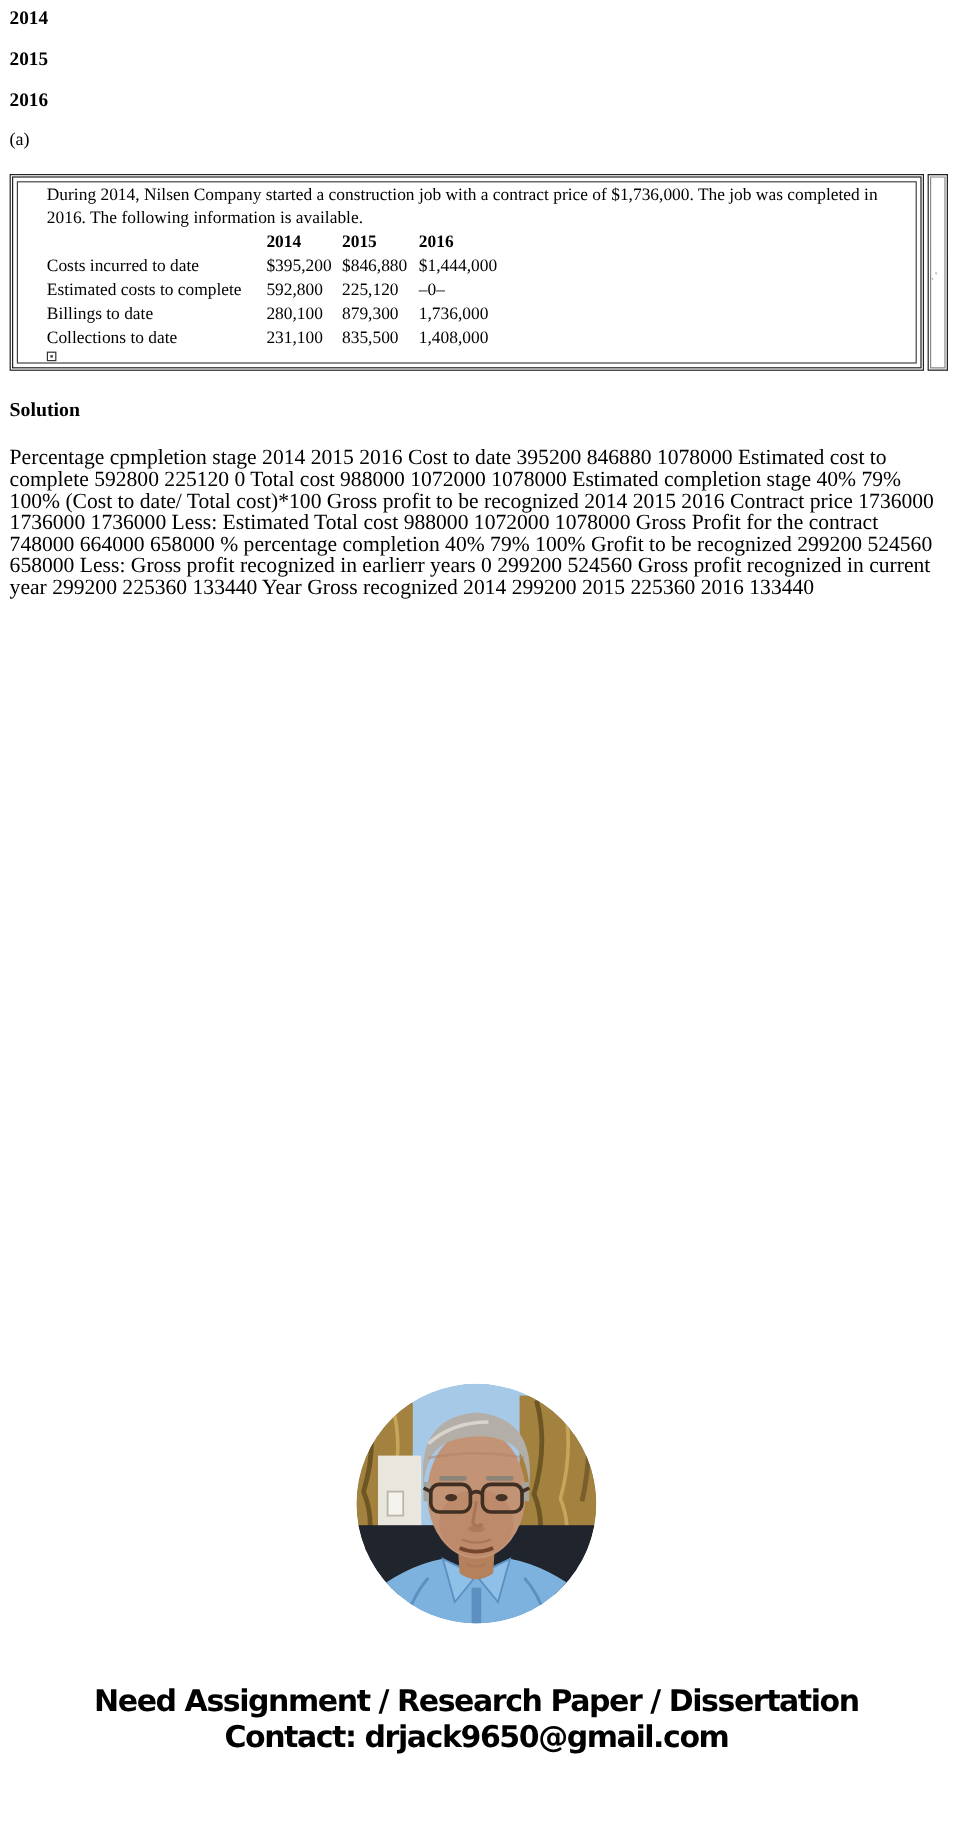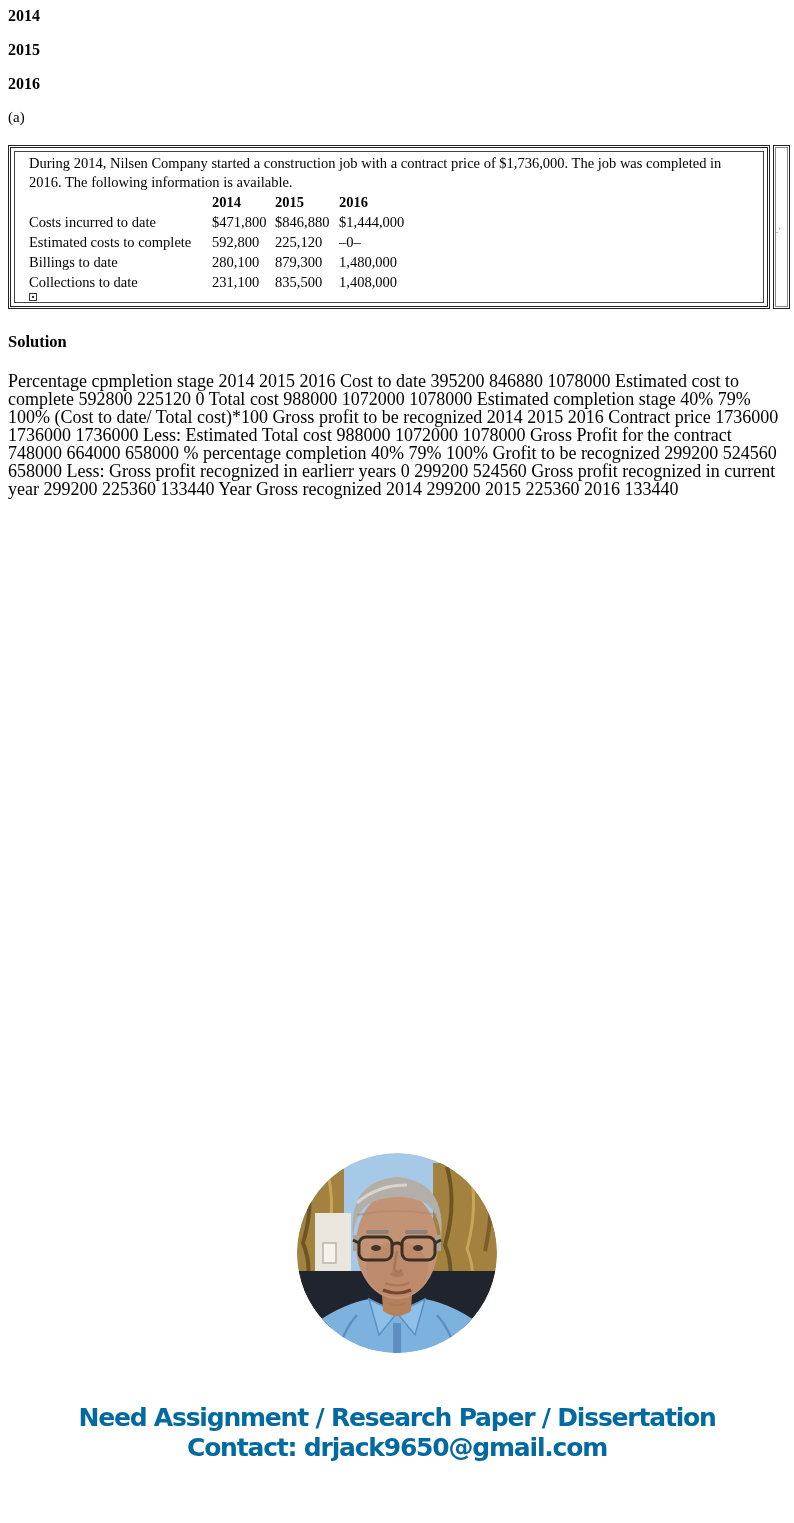--- a/index.html
+++ b/index.html
@@ -6,21 +6,21 @@
   body{
     width:794px;height:1523px;position:relative;background:#fff;
     font-family:"Liberation Serif", serif;color:#000;
   }
   .year-label{position:absolute;left:8px;font-size:16px;font-weight:bold;}
   .part-label{position:absolute;left:8px;font-size:15px;}
 
   
   .problem-frame{position:absolute;left:8px;top:145px;width:760px;height:162px;border:1px solid #222;}
   .frame-mid{position:absolute;inset:1px;border:1px solid #222;}
-  .frame-content{position:absolute;inset:3px;border:1px solid #444;padding:2px 14px;overflow:hidden;}
+  .frame-content{position:absolute;inset:3px;border:1px solid #444;padding:2px 24px;overflow:hidden;}
   .box-intro{margin:0;max-width:700px;font-size:14.5px;line-height:19px;}
   .box-table{margin:0;font-size:14.5px;line-height:20px;border-collapse:collapse;}
   .box-table .trow{display:flex;}
   .box-table .c-label{flex:0 0 183px;}
   .box-table .c1{flex:0 0 63px;}
   .box-table .c2{flex:0 0 64px;}
   .box-table .c3{flex:0 0 110px;}
   .box-table .hdr{font-weight:bold;}
   .object-handle{width:6px;height:6px;border:1px solid #333;margin-top:1px;position:relative;}
   .object-handle::after{content:"";position:absolute;left:2px;top:2px;width:2px;height:2px;background:#333;}
@@ -29,21 +29,21 @@
   .side-strip{position:absolute;left:773px;top:145px;width:15px;height:162px;border:1px solid #222;box-shadow:inset 0 0 0 1px #fff, inset 0 0 0 2px #888;}
   .side-strip .marks{position:absolute;left:2px;top:80px;font-size:7px;color:#333;letter-spacing:1px;}
 
   .solution-heading{position:absolute;left:8px;top:332px;font-size:16.5px;font-weight:bold;}
   .solution-body{position:absolute;left:8px;top:372px;width:781px;font-size:18px;line-height:18px;}
 
   .avatar{position:absolute;left:297px;top:1153px;width:200px;height:200px;border-radius:50%;overflow:hidden;}
   .avatar svg{display:block;}
 
   .footer{position:absolute;left:0;top:1403px;width:794px;text-align:center;
-    font-family:"DejaVu Sans", sans-serif;font-weight:bold;font-size:25px;line-height:30px;letter-spacing:-1.2px;color:#0369a1;}
+    font-family:"DejaVu Sans", sans-serif;font-weight:bold;font-size:25px;line-height:30px;letter-spacing:-1.2px;color:#000000;}
 </style>
 </head>
 <body>
 
 <div class="year-label" style="top:7px">2014</div>
 <div class="year-label" style="top:41px">2015</div>
 <div class="year-label" style="top:75px">2016</div>
 <div class="part-label" style="top:109px">(a)</div>
 
 <div class="problem-frame">
@@ -52,35 +52,35 @@
       <p class="box-intro">During 2014, Nilsen Company started a construction job with a contract price of $1,736,000. The job was completed in 2016. The following information is available.</p>
       <div class="box-table">
         <div class="trow hdr">
           <span class="c-label"></span>
           <span class="c1">2014</span>
           <span class="c2">2015</span>
           <span class="c3">2016</span>
         </div>
         <div class="trow">
           <span class="c-label">Costs incurred to date</span>
-          <span class="c1">$471,800</span>
+          <span class="c1">$395,200</span>
           <span class="c2">$846,880</span>
           <span class="c3">$1,444,000</span>
         </div>
         <div class="trow">
           <span class="c-label">Estimated costs to complete</span>
           <span class="c1">592,800</span>
           <span class="c2">225,120</span>
           <span class="c3">–0–</span>
         </div>
         <div class="trow">
           <span class="c-label">Billings to date</span>
           <span class="c1">280,100</span>
           <span class="c2">879,300</span>
-          <span class="c3">1,480,000</span>
+          <span class="c3">1,736,000</span>
         </div>
         <div class="trow">
           <span class="c-label">Collections to date</span>
           <span class="c1">231,100</span>
           <span class="c2">835,500</span>
           <span class="c3">1,408,000</span>
         </div>
       </div>
       <div class="object-handle"></div>
     </div>

